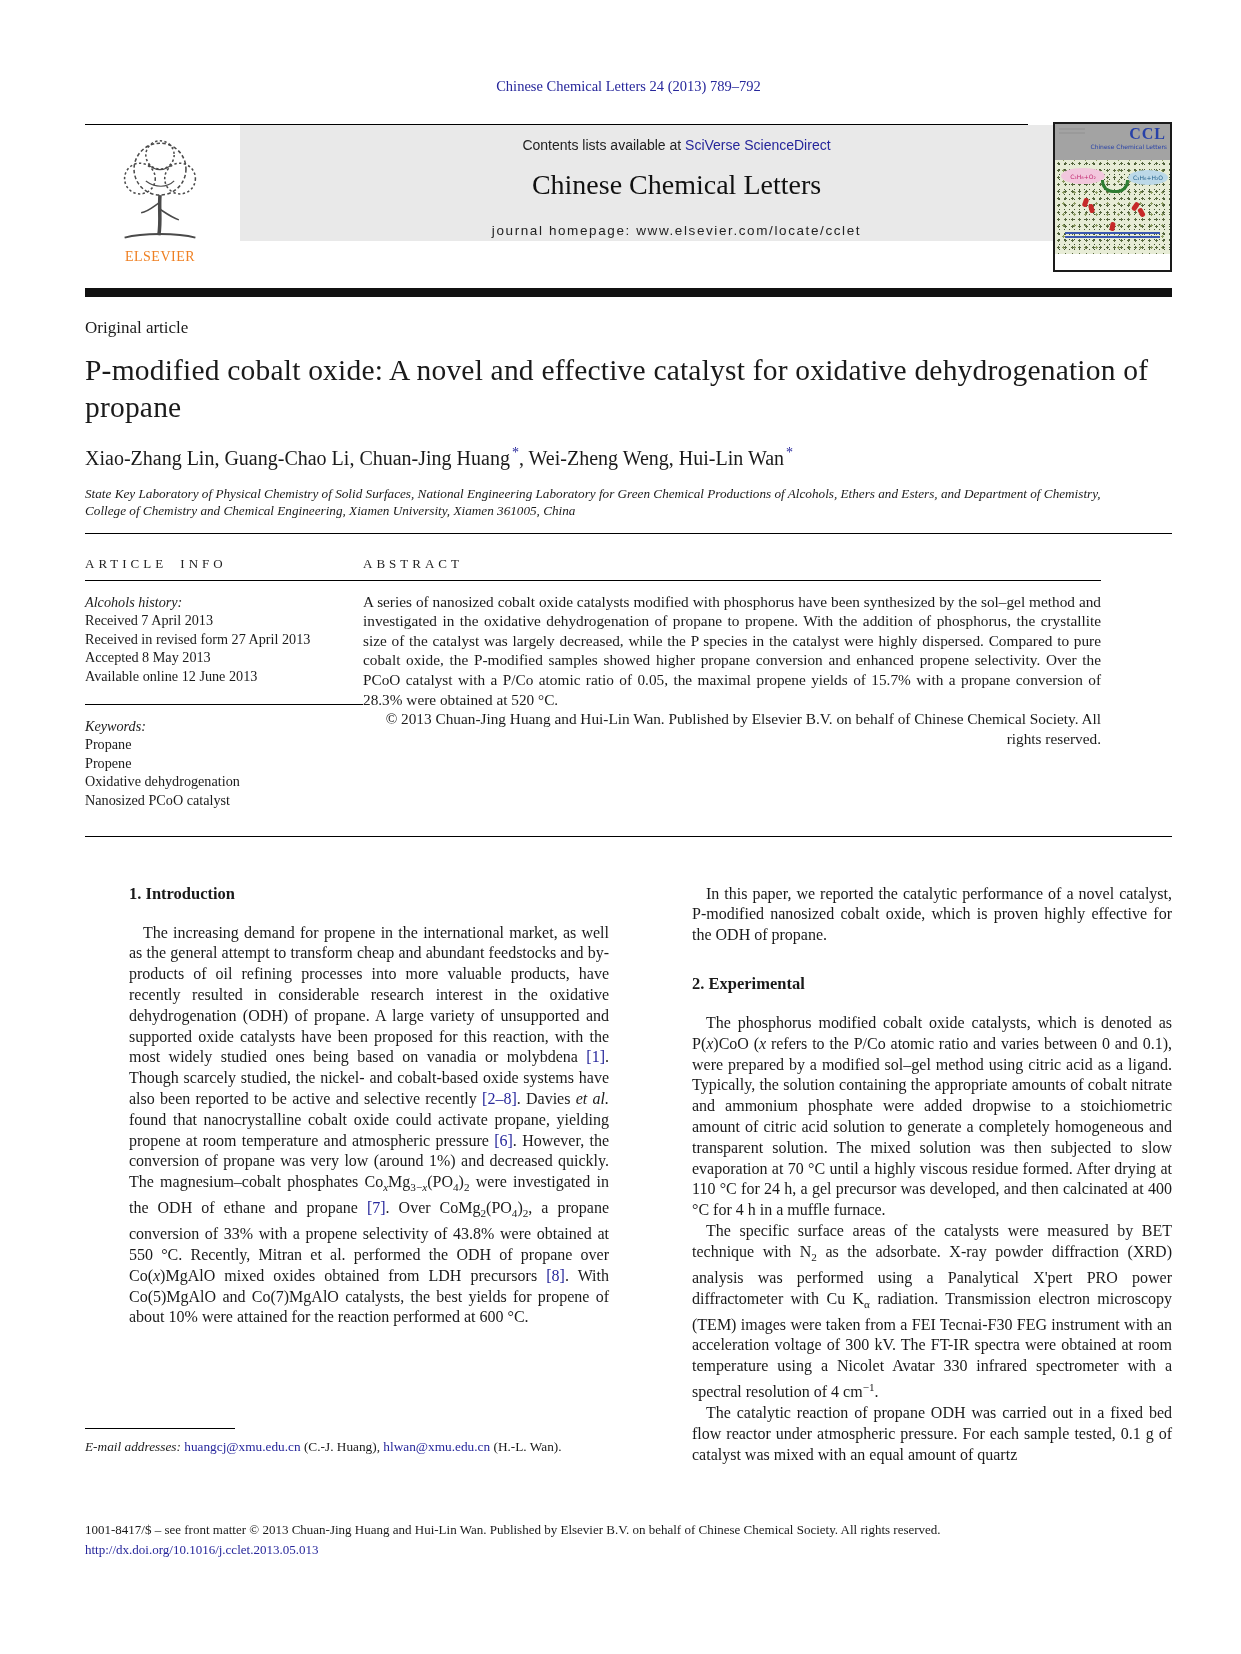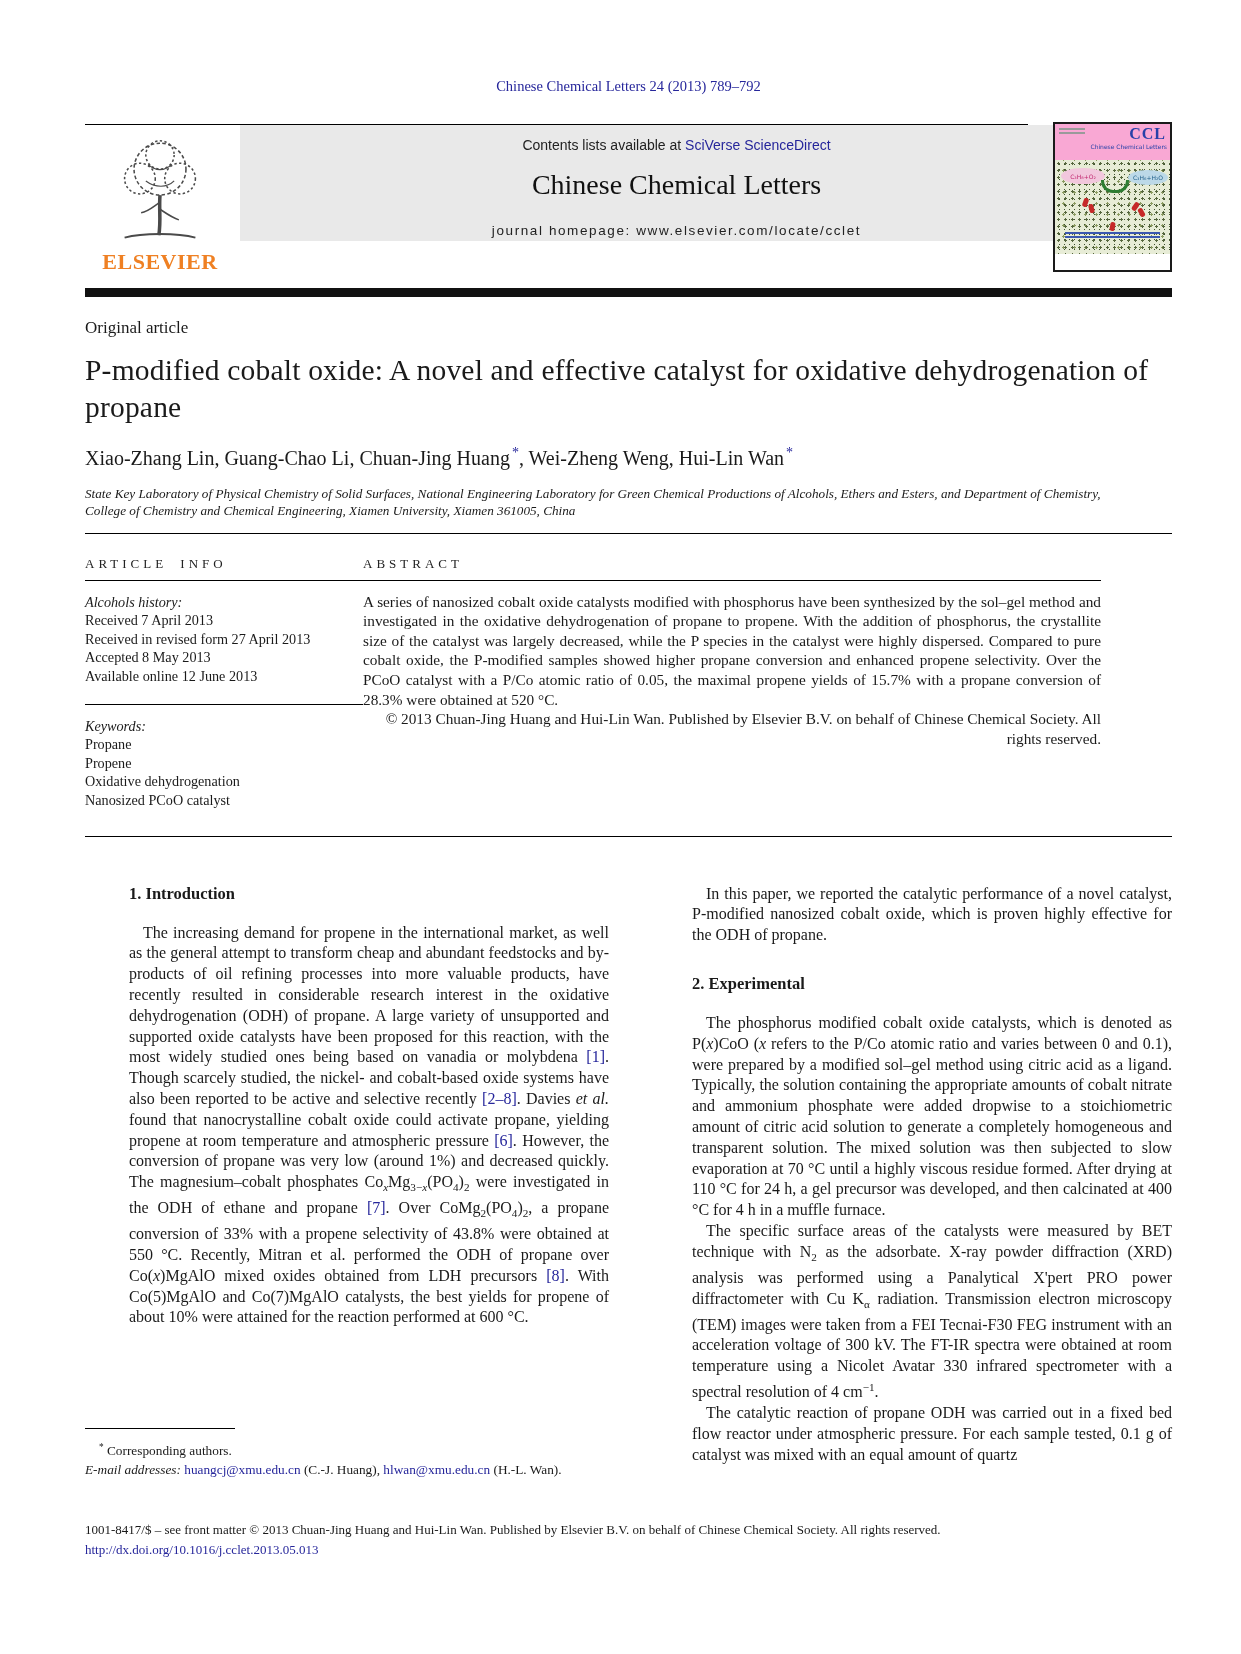--- a/index.html
+++ b/index.html
@@ -23,39 +23,39 @@
   .citation{
     margin-top:62px;text-align:center;
     font-size:14.5px;color:var(--navy);
   }
   .head-rule{height:1px;background:#000;width:943px;margin-top:29px;}
 
   
   .header-row{position:relative;height:150px;margin-top:0;}
   .elsevier{position:absolute;left:0;top:4px;width:150px;height:146px;text-align:center;}
   .els-word{
-    font-family:"Liberation Serif",serif;font-weight:bold;
-    color:var(--orange);font-size:22px;letter-spacing:.5px;margin-top:-2px;
+    font-family:"Liberation Serif",serif;font-weight:normal;
+    color:var(--orange);font-size:14px;letter-spacing:.5px;margin-top:-2px;
   }
   .banner{
     position:absolute;left:155px;top:0;width:873px;height:116px;
     background:var(--banner-gray);text-align:center;
   }
   .contents-line{font-family:"Liberation Sans",sans-serif;font-size:14px;margin-top:12px;color:#222;}
   .lnk{color:var(--navy);text-decoration:none;}
   .banner-title{font-size:28px;color:#111;margin-top:16px;}
   .homepage-line{
     font-family:"Liberation Sans",sans-serif;font-size:13.5px;letter-spacing:1.6px;
     color:#222;margin-top:22px;
   }
   .cover{
     position:absolute;right:0;top:-3px;width:119px;height:150px;
     border:2px solid #1a1a1a;background:#fff;box-sizing:border-box;
   }
-  .cover-top{position:relative;height:36px;background:#f9a8d4;}
+  .cover-top{position:relative;height:36px;background:#a3a3a3;}
   .cover-lines{position:absolute;left:4px;top:4px;}
   .cover-lines i{display:block;width:26px;height:2px;background:#9a9a9a;margin-bottom:2px;}
   .cover-logo{
     position:absolute;right:4px;top:1px;color:#2741a8;
     font-weight:bold;font-size:16px;letter-spacing:1px;
   }
   .cover-title{
     position:absolute;right:3px;top:19px;color:#2741a8;
     font-size:6px;font-family:"DejaVu Sans",sans-serif;
   }
@@ -260,21 +260,20 @@
         <p><span>The phosphorus modified cobalt oxide catalysts, which is denoted as P(</span><span class="sg-i">x</span><span>)CoO (</span><span class="sg-i">x</span><span> refers to the P/Co atomic ratio and varies between 0 and 0.1), were prepared by a modified sol–gel method using citric acid as a ligand. Typically, the solution containing the appropriate amounts of cobalt nitrate and ammonium phosphate were added dropwise to a stoichiometric amount of citric acid solution to generate a completely homogeneous and transparent solution. The mixed solution was then subjected to slow evaporation at 70 °C until a highly viscous residue formed. After drying at 110 °C for 24 h, a gel precursor was developed, and then calcinated at 400 °C for 4 h in a muffle furnace.</span></p>
         <p><span>The specific surface areas of the catalysts were measured by BET technique with N</span><span class="sg-sub">2</span><span> as the adsorbate. X-ray powder diffraction (XRD) analysis was performed using a Panalytical X'pert PRO power diffractometer with Cu K</span><span class="sg-sub">α</span><span> radiation. Transmission electron microscopy (TEM) images were taken from a FEI Tecnai-F30 FEG instrument with an acceleration voltage of 300 kV. The FT-IR spectra were obtained at room temperature using a Nicolet Avatar 330 infrared spectrometer with a spectral resolution of 4 cm</span><span class="sg-sup">−1</span><span>.</span></p>
         <p>The catalytic reaction of propane ODH was carried out in a fixed bed flow reactor under atmospheric pressure. For each sample tested, 0.1 g of catalyst was mixed with an equal amount of quartz</p>
       </div>
     </div>
 
   </div>
 
   <div class="footnote">
     <div class="fn-rule"></div>
-    <div class="fn-line fn-star"><span class="sg-sup">*</span><span> Corresponding authors.</span></div>
     <div class="fn-line"><span class="sg-i">E-mail addresses: </span><span class="sg-link">huangcj@xmu.edu.cn</span><span> (C.-J. Huang), </span><span class="sg-link">hlwan@xmu.edu.cn</span><span> (H.-L. Wan).</span></div>
   </div>
 
   <div class="footer">
     <div>1001-8417/$ – see front matter © 2013 Chuan-Jing Huang and Hui-Lin Wan. Published by Elsevier B.V. on behalf of Chinese Chemical Society. All rights reserved.</div>
     <a class="doi">http://dx.doi.org/10.1016/j.cclet.2013.05.013</a>
   </div>
 </div>
 
 </body></html>

